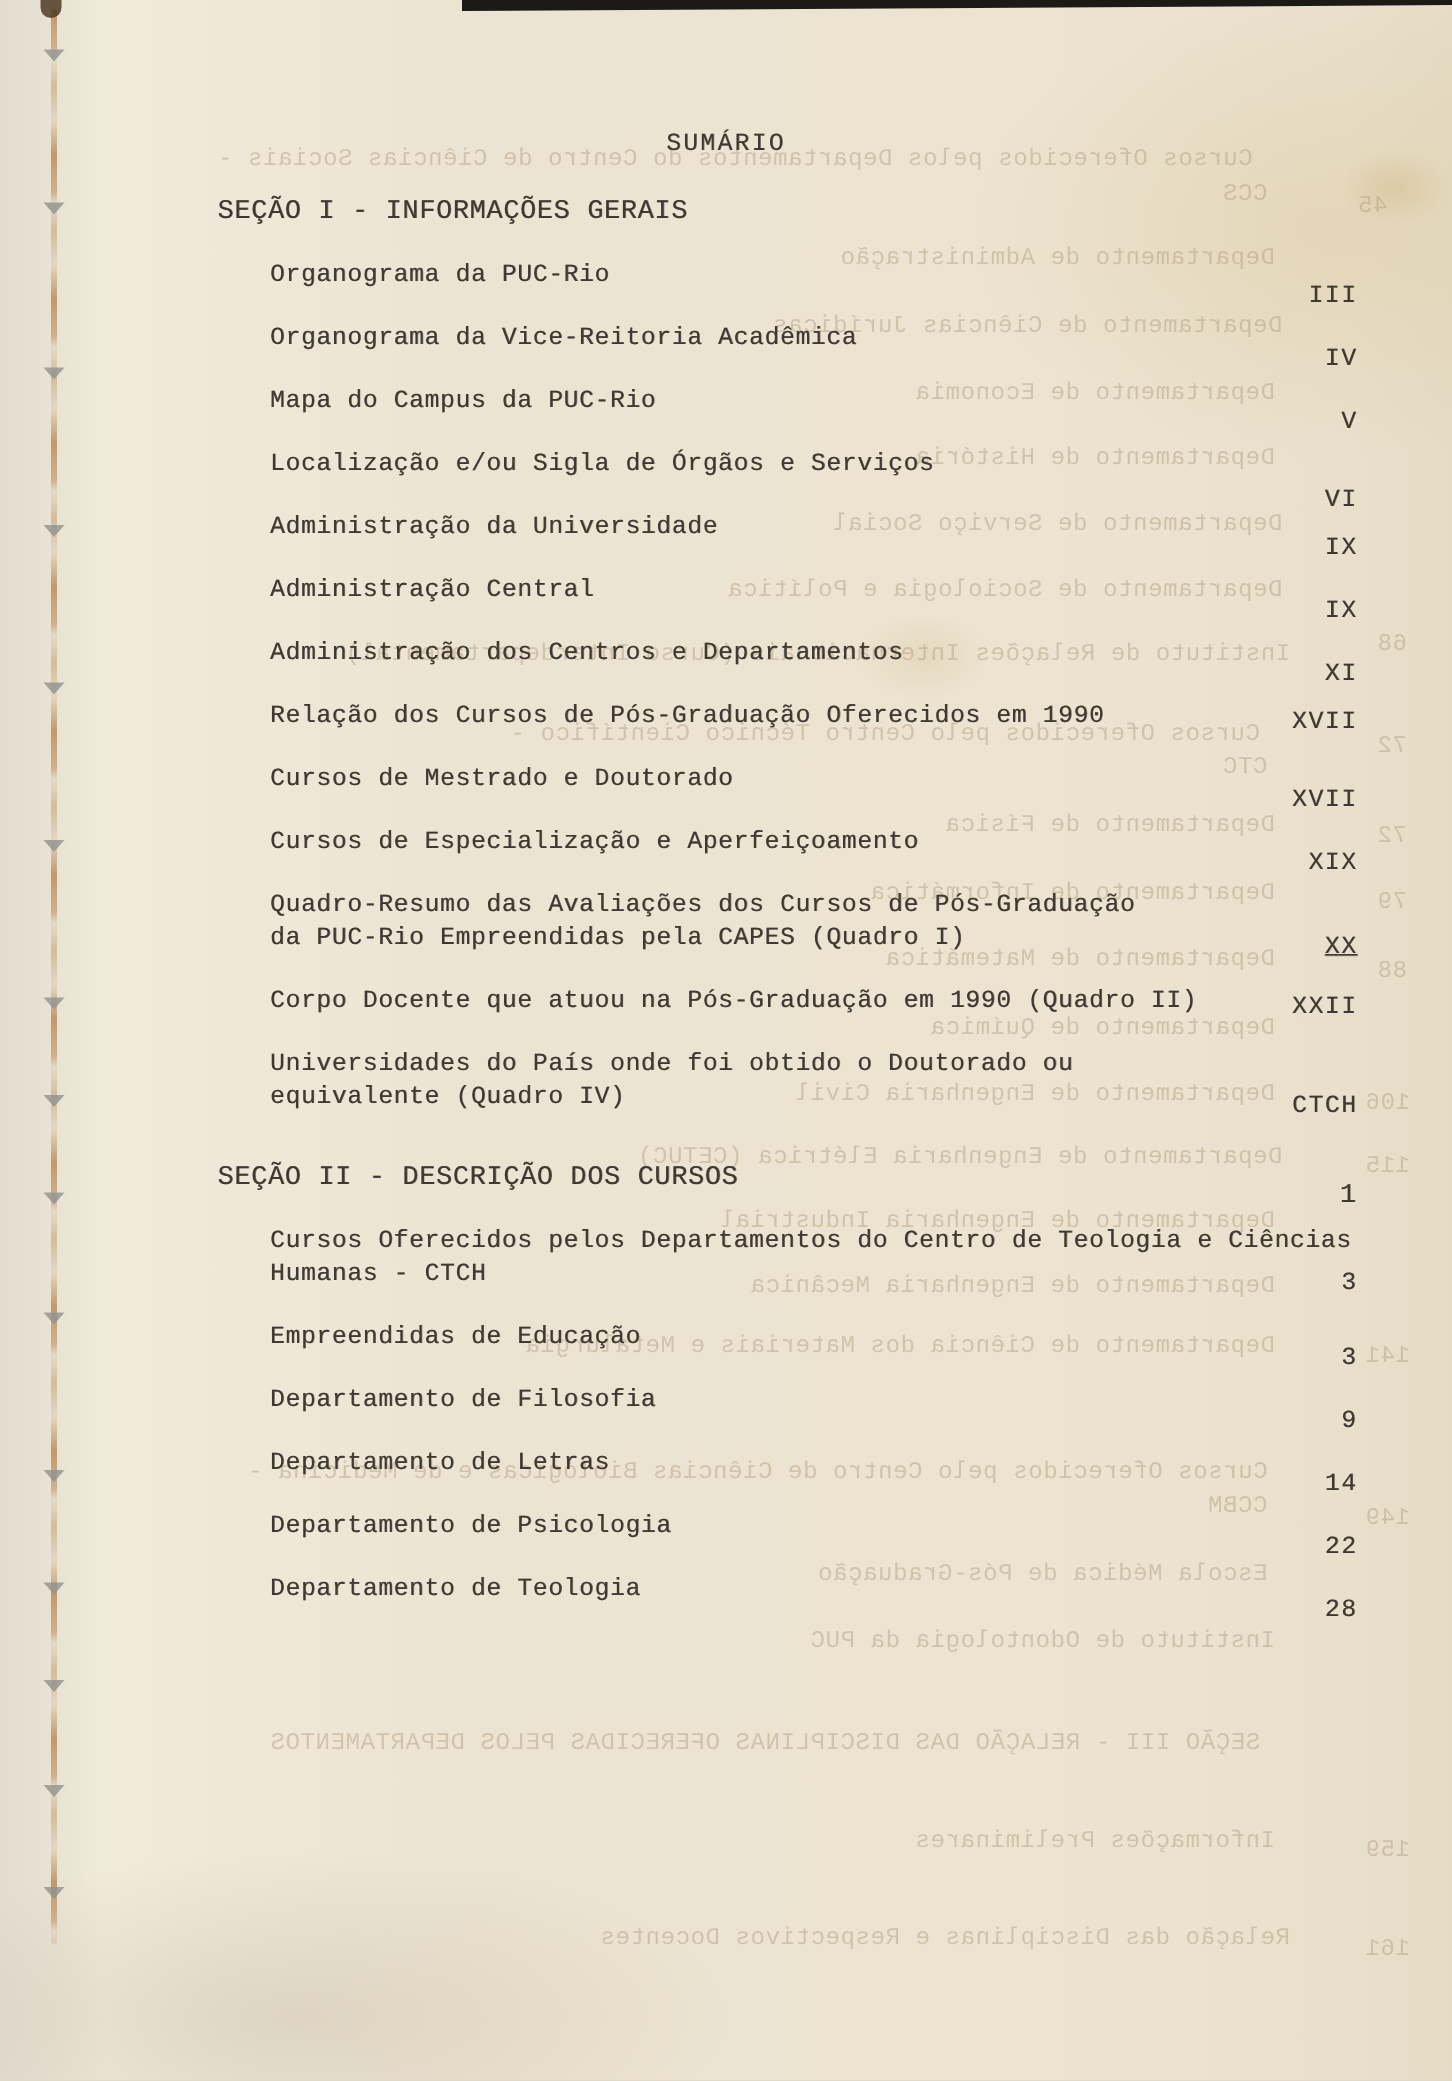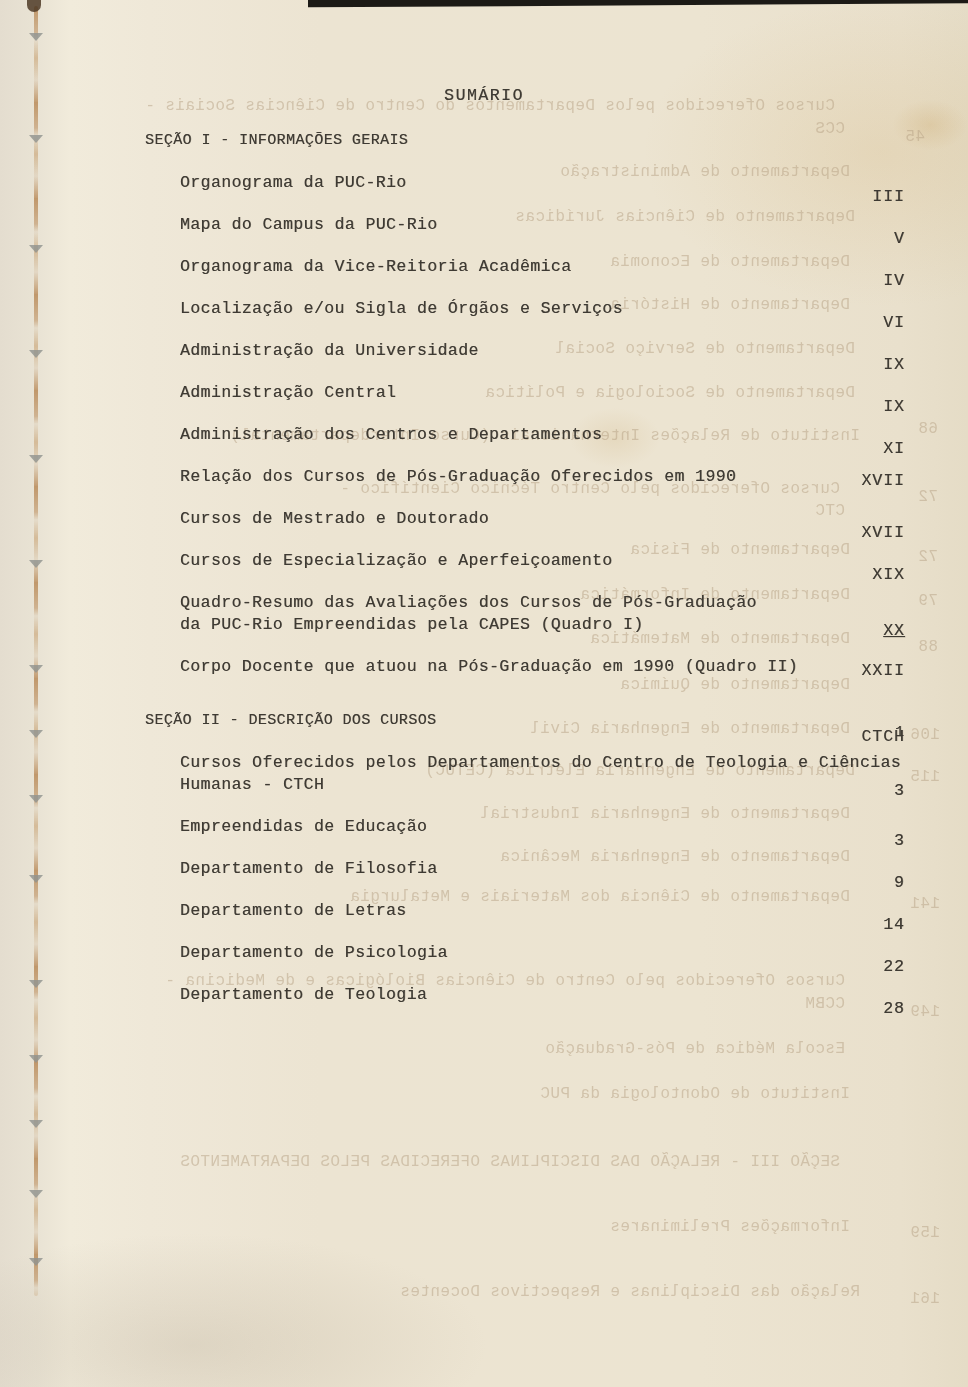--- a/index.html
+++ b/index.html
@@ -64,21 +64,21 @@
   .toc-title{
     margin-top:85px;
     text-align:center;
     font-size:16.5px;line-height:22px;
     letter-spacing:1.5px;
     text-shadow:0.4px 0.3px 0.4px rgba(58,52,44,0.55);
   }
   .section-heading{
     position:relative;
     margin:23px 40px 0 145px;
-    font-size:15px;line-height:22px;
+    font-size:18px;line-height:22px;
     letter-spacing:.4px;
     text-shadow:0.4px 0.3px 0.4px rgba(58,52,44,0.55);
   }
   .section:nth-of-type(2) .section-heading{margin-top:32px;}
   .section:nth-of-type(2) .entry:first-of-type{margin-top:52px;}
   .entry{
     position:relative;
     margin:20px 40px 0 180px;
     font-size:16.5px;line-height:22px;
     letter-spacing:.4px;
@@ -160,33 +160,34 @@
 
   <div class="scan-edge-top"></div>
   <div class="corner-mark"></div>
 
   <div class="toc">
     <div class="toc-title">SUMÁRIO</div>
     <div id="toc-sections">
         <div class="section">
           <div class="section-heading"><span>SEÇÃO I - INFORMAÇÕES GERAIS</span></div>
           <div class="entry"><span class="entry-text">Organograma da PUC-Rio</span><span class="page-num" style="top: 14px;">III</span></div>
+          <div class="entry"><span class="entry-text">Organograma da Vice-Reitoria Acadêmica</span><span class="page-num" style="top: 14px;">IV</span></div>
           <div class="entry"><span class="entry-text">Mapa do Campus da PUC-Rio</span><span class="page-num" style="top: 14px;">V</span></div>
-          <div class="entry"><span class="entry-text">Organograma da Vice-Reitoria Acadêmica</span><span class="page-num" style="top: 14px;">IV</span></div>
-          <div class="entry"><span class="entry-text">Localização e/ou Sigla de Órgãos e Serviços</span><span class="page-num" style="top: 14px; margin-left: 17px;">VI</span></div>
+          <div class="entry"><span class="entry-text">Localização e/ou Sigla de Órgãos e Serviços</span><span class="page-num" style="top: 24px; margin-left: 17px;">VI</span></div>
           <div class="entry"><span class="entry-text">Administração da Universidade</span><span class="page-num" style="top: 14px;">IX</span></div>
           <div class="entry"><span class="entry-text">Administração Central</span><span class="page-num" style="top: 14px;">IX</span></div>
           <div class="entry"><span class="entry-text">Administração dos Centros e Departamentos</span><span class="page-num" style="top: 14px;">XI</span></div>
           <div class="entry"><span class="entry-text">Relação dos Cursos de Pós-Graduação Oferecidos em 1990</span><span class="page-num" style="top: 4px;">XVII</span></div>
           <div class="entry"><span class="entry-text">Cursos de Mestrado e Doutorado</span><span class="page-num" style="top: 14px;">XVII</span></div>
           <div class="entry"><span class="entry-text">Cursos de Especialização e Aperfeiçoamento</span><span class="page-num" style="top: 14px;">XIX</span></div>
           <div class="entry"><span class="entry-text">Quadro-Resumo das Avaliações dos Cursos de Pós-Graduação
 da PUC-Rio Empreendidas pela CAPES (Quadro I)</span><span class="page-num" style="top: 28px; text-decoration: underline;">XX</span></div>
           <div class="entry"><span class="entry-text">Corpo Docente que atuou na Pós-Graduação em 1990 (Quadro II)</span><span class="page-num" style="top: 4px;">XXII</span></div>
-          <div class="entry"><span class="page-num" style="top: 28px;">CTCH</span></div>
+          <div class="entry"><span class="entry-text">Universidades do País onde foi obtido o Doutorado ou
+equivalente (Quadro IV)</span><span class="page-num" style="top: 28px;">CTCH</span></div>
         </div>
         <div class="section">
           <div class="section-heading"><span>SEÇÃO II - DESCRIÇÃO DOS CURSOS</span><span class="page-num" style="top: 12px;">1</span></div>
           <div class="entry indent0"><span class="entry-text">Cursos Oferecidos pelos Departamentos do Centro de Teologia e Ciências
 Humanas - CTCH</span><span class="page-num" style="top: 28px;">3</span></div>
           <div class="entry"><span class="entry-text">Empreendidas de Educação</span><span class="page-num" style="top: 14px;">3</span></div>
           <div class="entry"><span class="entry-text">Departamento de Filosofia</span><span class="page-num" style="top: 14px;">9</span></div>
           <div class="entry"><span class="entry-text">Departamento de Letras</span><span class="page-num" style="top: 14px;">14</span></div>
           <div class="entry"><span class="entry-text">Departamento de Psicologia</span><span class="page-num" style="top: 14px;">22</span></div>
           <div class="entry"><span class="entry-text">Departamento de Teologia</span><span class="page-num" style="top: 14px;">28</span></div>

